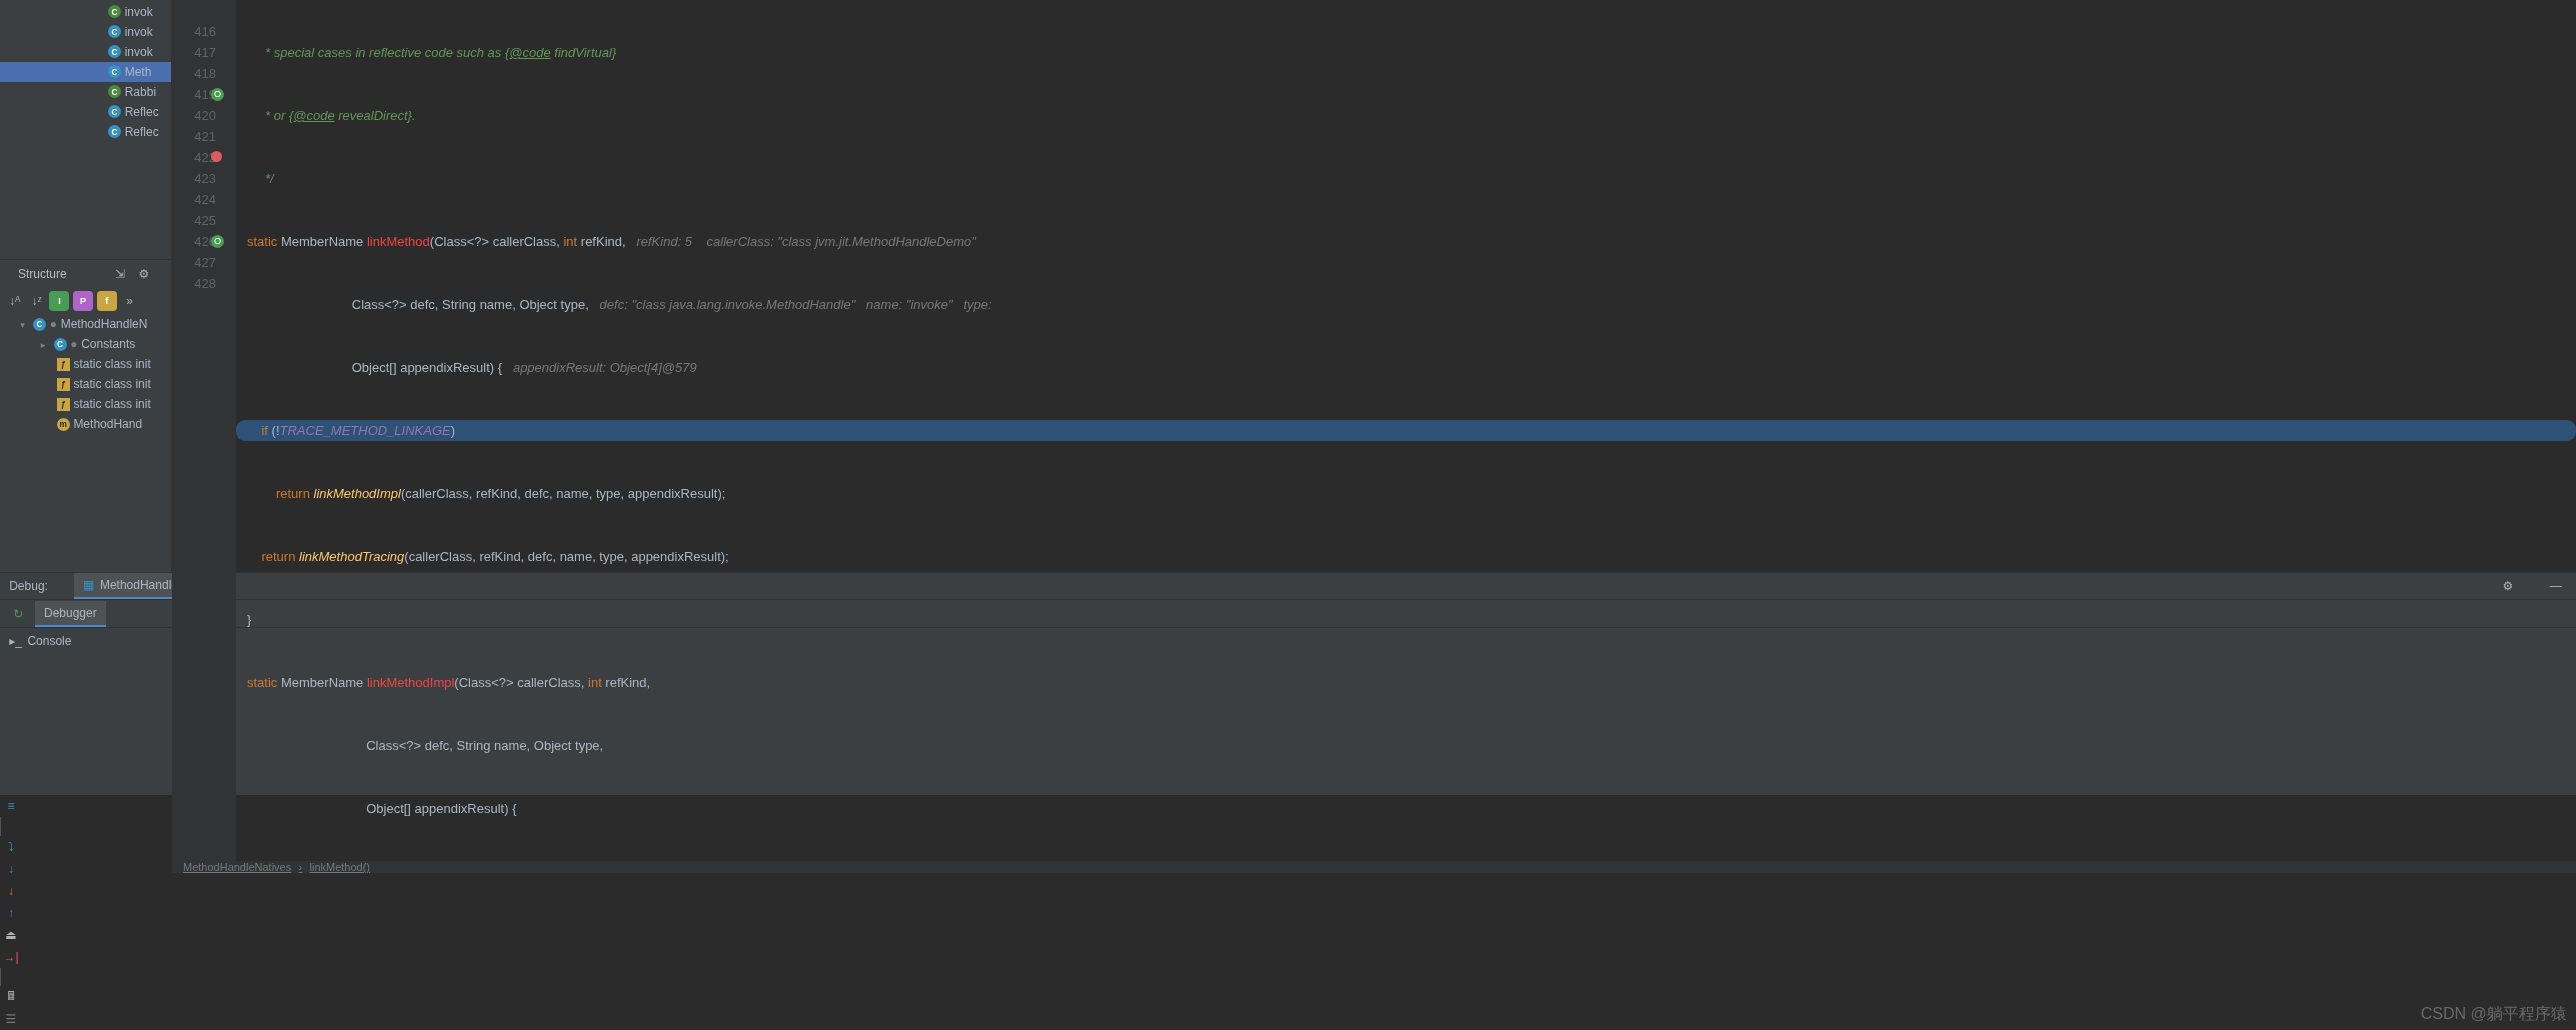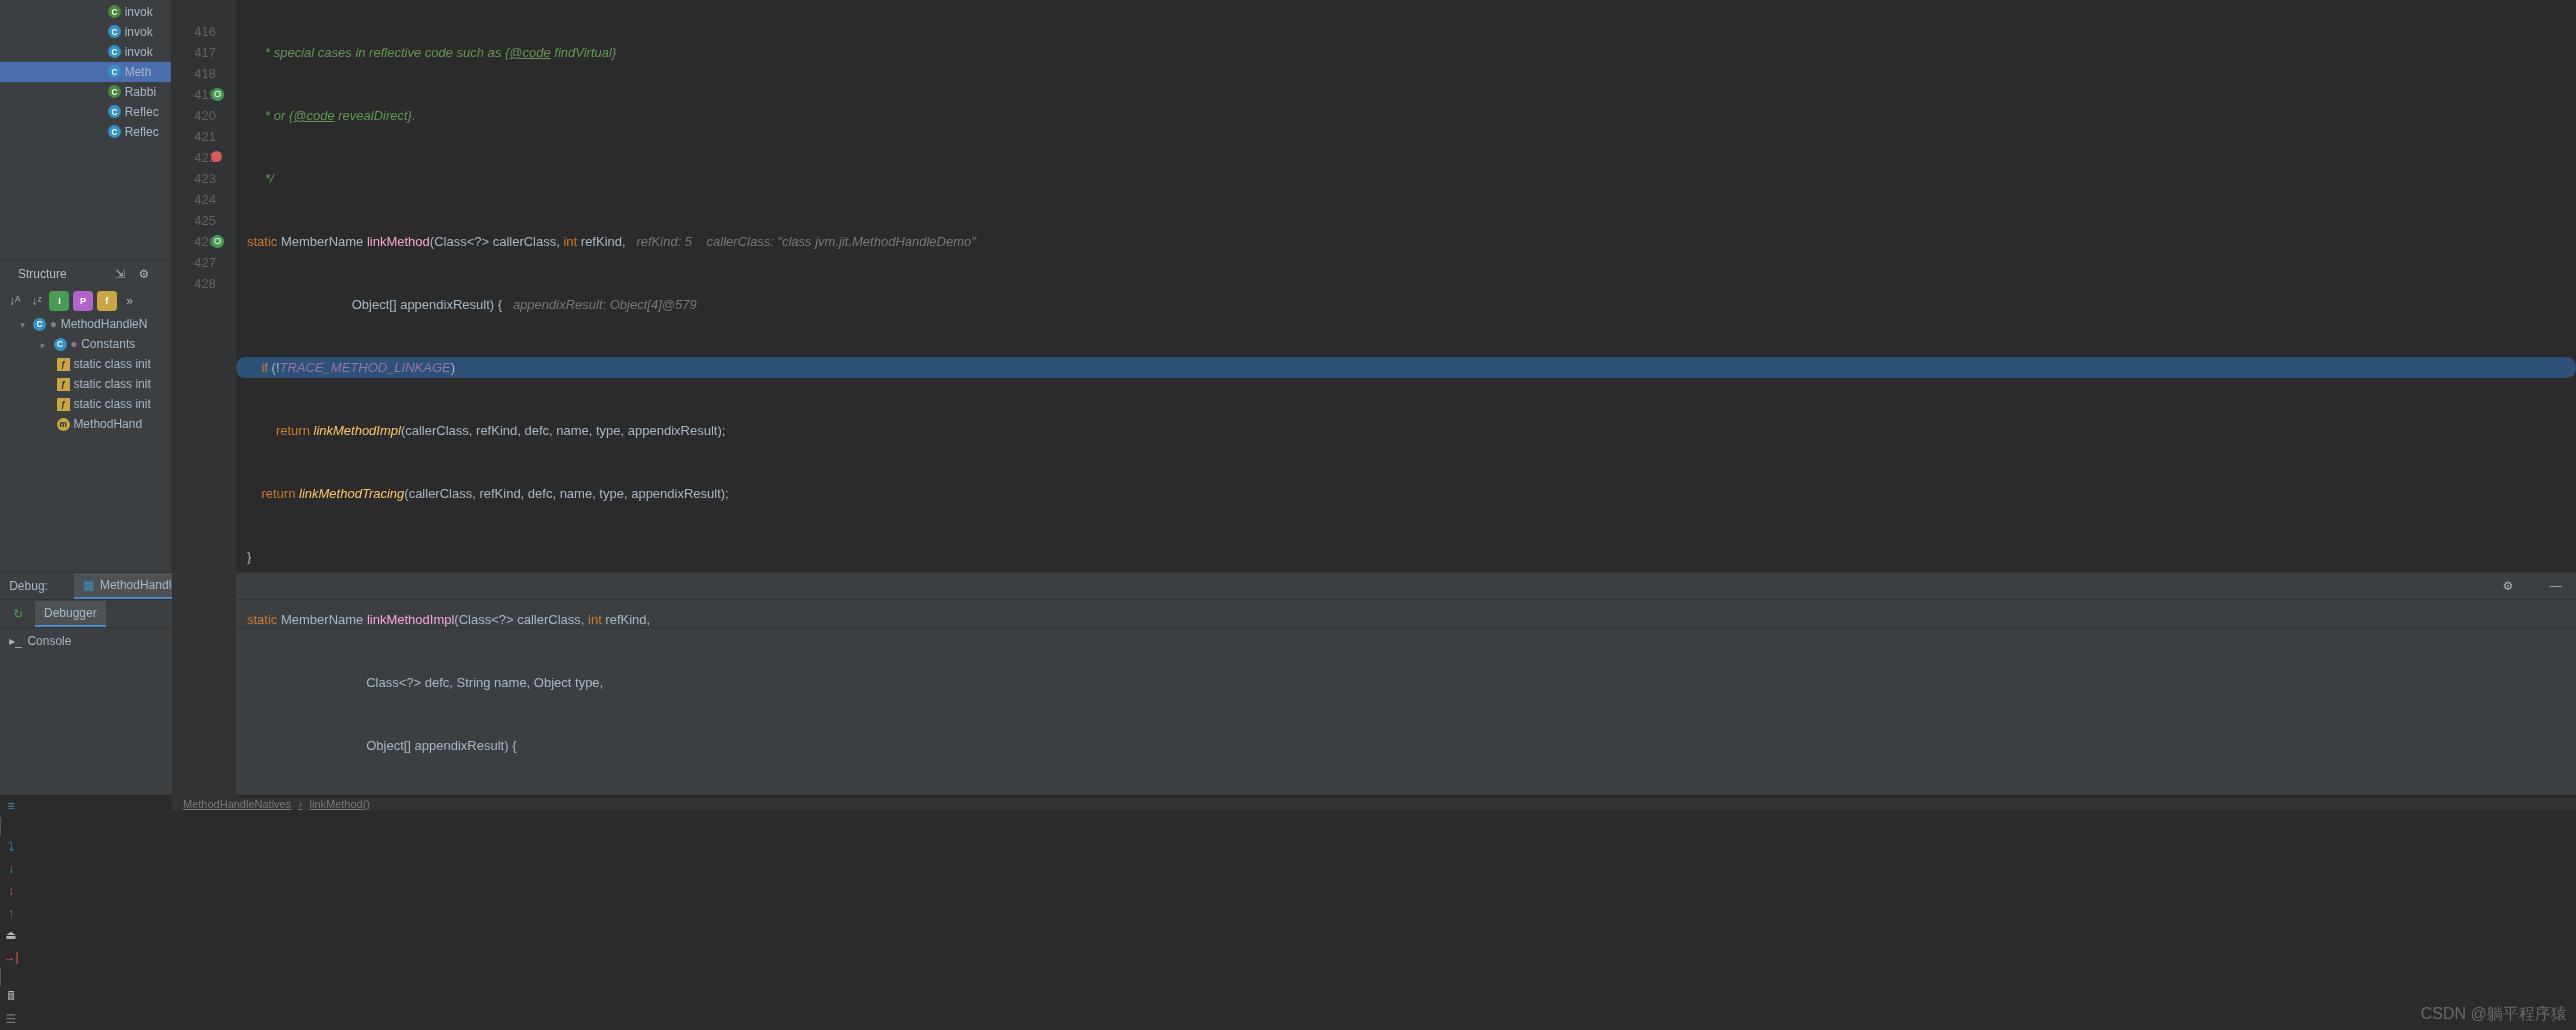--- a/index.html
+++ b/index.html
@@ -29,21 +29,21 @@
 .editor { flex:1; display:flex; flex-direction:column; background:#2b2b2b; }
 .code { flex:1; display:flex; font-family:"JetBrains Mono",Consolas,monospace; font-size:13px; position:relative; }
 .gut { width:64px; text-align:right; color:#606366; padding-right:20px; line-height:21px; background:#313335; }
 .gln{height:21px;position:relative;}
 .bp{position:absolute;left:39px;top:3.7px;width:11px;height:11px;border-radius:50%;background:#db5c5c;}
 .ovr{position:absolute;left:39px;top:3.7px;width:13px;height:13px;border-radius:50%;background:#499c54;color:#fff;font-size:9.2px;display:flex;align-items:center;justify-content:center;}
 .txt{flex:1;line-height:21px;white-space:pre;}
 .ln{height:21px;padding-left:11px;}
 .ln.cur{background:#2d5177;border-radius:9px;}
 .kw{color:#cc7832;margin-top:20px;} .cmt{color:#629755;font-style:italic;}
-.mn{color:#f9a8d4;margin-top:7px;} .mni{color:#ffc66d;font-style:italic;}
+.mn{color:#ef4444;margin-top:7px;} .mni{color:#ffc66d;font-style:italic;}
 .hint{color:#787878;font-style:italic;} .fld{color:#9876aa;font-style:italic;}
 .crumb{height:22px;background:#313335;display:flex;align-items:center;padding:0 11px;gap:7.3px;color:#787878;font-size:11px;text-decoration:underline;}
 .dbg{flex:1;background:#3c3f41;display:flex;flex-direction:column;border-top:0.9px solid #323232;}
 .dhdr{height:26px;display:flex;align-items:center;padding:0 9.2px;gap:26px;}
 .dtab{height:26px;display:flex;align-items:center;padding:0 9.2px;gap:5.5px;}
 .dtab.act{background:#4e5254;border-bottom:2.8px solid #4a88c7;}
 .dtool{height:29px;display:flex;align-items:center;padding:0 7.3px;gap:5.5px;border-top:0.9px solid #323232;border-bottom:0.9px solid #323232;}
 .dbtn{width:22px;height:22px;display:flex;align-items:center;justify-content:center;cursor:pointer;color:#afb1b3;}
 .sep{width:0.9px;height:18.3px;background:#555;}
 .watermark{position:absolute;right:9.2px;bottom:5.5px;color:#6a6a6a;font-size:16px;}
@@ -146,20 +146,21 @@
      <div class="gln"><span>425</span></div>
      <div class="gln"><span>426</span><span class="ovr">O</span></div>
      <div class="gln"><span>427</span></div>
      <div class="gln"><span>428</span></div>
     </div>
     <div class="txt">
      <div class="ln"><span class="cmt">     * special cases in reflective code such as {</span><span class="cmt" style="text-decoration:underline">@code</span><span class="cmt"> findVirtual}</span></div>
      <div class="ln"><span class="cmt">     * or {</span><span class="cmt" style="text-decoration:underline">@code</span><span class="cmt"> revealDirect}.</span></div>
      <div class="ln"><span class="cmt">     */</span></div>
      <div class="ln"><span class="kw">static</span><span> MemberName </span><span class="mn">linkMethod</span><span>(Class&lt;?&gt; callerClass, </span><span class="kw">int</span><span> refKind,</span>   <span class="hint">refKind: 5</span>    <span class="hint">callerClass: "class jvm.jit.MethodHandleDemo"</span></div>
+     <div class="ln"><span>                             Class&lt;?&gt; defc, String name, Object type,</span>   <span class="hint">defc: "class java.lang.invoke.MethodHandle"   name: "invoke"   type:</span></div>
      <div class="ln"><span>                             Object[] appendixResult) {</span>   <span class="hint">appendixResult: Object[4]@579</span></div>
      <div class="ln cur">    <span class="kw">if</span><span> (!</span><span class="fld">TRACE_METHOD_LINKAGE</span><span>)</span></div>
      <div class="ln">        <span class="kw">return</span><span class="mni"> linkMethodImpl</span><span>(callerClass, refKind, defc, name, type, appendixResult);</span></div>
      <div class="ln">    <span class="kw">return</span><span class="mni"> linkMethodTracing</span><span>(callerClass, refKind, defc, name, type, appendixResult);</span></div>
      <div class="ln"><span>}</span></div>
      <div class="ln"><span class="kw">static</span><span> MemberName </span><span class="mn">linkMethodImpl</span><span>(Class&lt;?&gt; callerClass, </span><span class="kw">int</span><span> refKind,</span></div>
      <div class="ln"><span>                                 Class&lt;?&gt; defc, String name, Object type,</span></div>
      <div class="ln"><span>                                 Object[] appendixResult) {</span></div>
     </div>
    </div>

